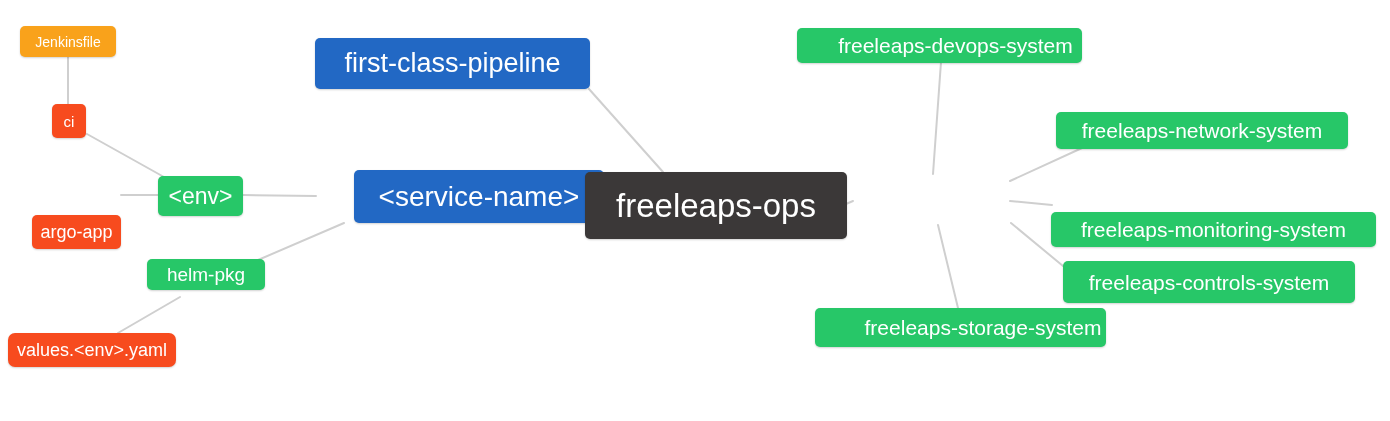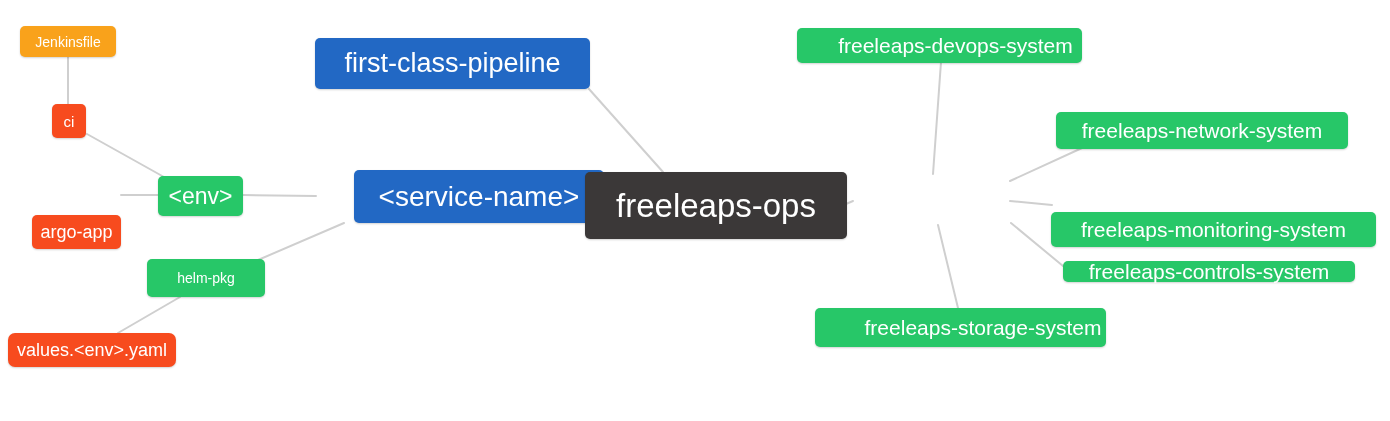--- a/index.html
+++ b/index.html
@@ -70,34 +70,34 @@
   </svg>
 
   <div class="node orange" style="left:20px;  top:26px;  width:96px;  height:31px; font-size:14px;">Jenkinsfile</div>
 
   <div class="node red" style="left:52px;  top:104px; width:34px;  height:34px; font-size:15px;">ci</div>
 
   <div class="node red" style="left:32px;  top:177px; width:89px;  height:34px; font-size:18px;margin-top:38px;">argo-app</div>
 
   <div class="node green" style="left:158px; top:176px; width:85px;  height:40px; font-size:23px;">&lt;env&gt;</div>
 
-  <div class="node green" style="left:147px; top:259px; width:118px; height:38px; font-size:14px;">helm-pkg</div>
+  <div class="node green" style="left:147px; top:259px; width:118px; height:31px; font-size:19px;">helm-pkg</div>
 
   <div class="node red" style="left:8px;   top:333px; width:168px; height:34px; font-size:18px;border-radius:7px;">values.&lt;env&gt;.yaml</div>
 
   <div class="node blue" style="left:315px; top:38px;  width:275px; height:51px; font-size:27px;">first-class-pipeline</div>
 
   <div class="node blue" style="left:316px; top:170px; width:250px; height:53px; font-size:28px;margin-left:38px;">&lt;service-name&gt;</div>
 
   <div class="node dark" style="left:585px; top:172px; width:262px; height:67px; font-size:33px;">freeleaps-ops</div>
 
 
   <div class="node green" style="left:797px; top:28px;  width:285px; height:35px; font-size:21px;padding-left:32px;">freeleaps-devops-system</div>
 
   <div class="node green" style="left:1056px;top:112px; width:292px; height:37px; font-size:21px;">freeleaps-network-system</div>
 
   <div class="node green" style="left:1051px;top:188px; width:325px; height:35px; font-size:21px;margin-top:24px;">freeleaps-monitoring-system</div>
 
-  <div class="node green" style="left:1063px;top:261px; width:292px; height:21px; font-size:21px;">freeleaps-controls-system</div>
+  <div class="node green" style="left:1063px;top:261px; width:292px; height:42px; font-size:21px;">freeleaps-controls-system</div>
 
   <div class="node green" style="left:815px; top:308px; width:291px; height:39px; font-size:21px;padding-left:45px;">freeleaps-storage-system</div>
 
 </div>
 
 </body></html>

